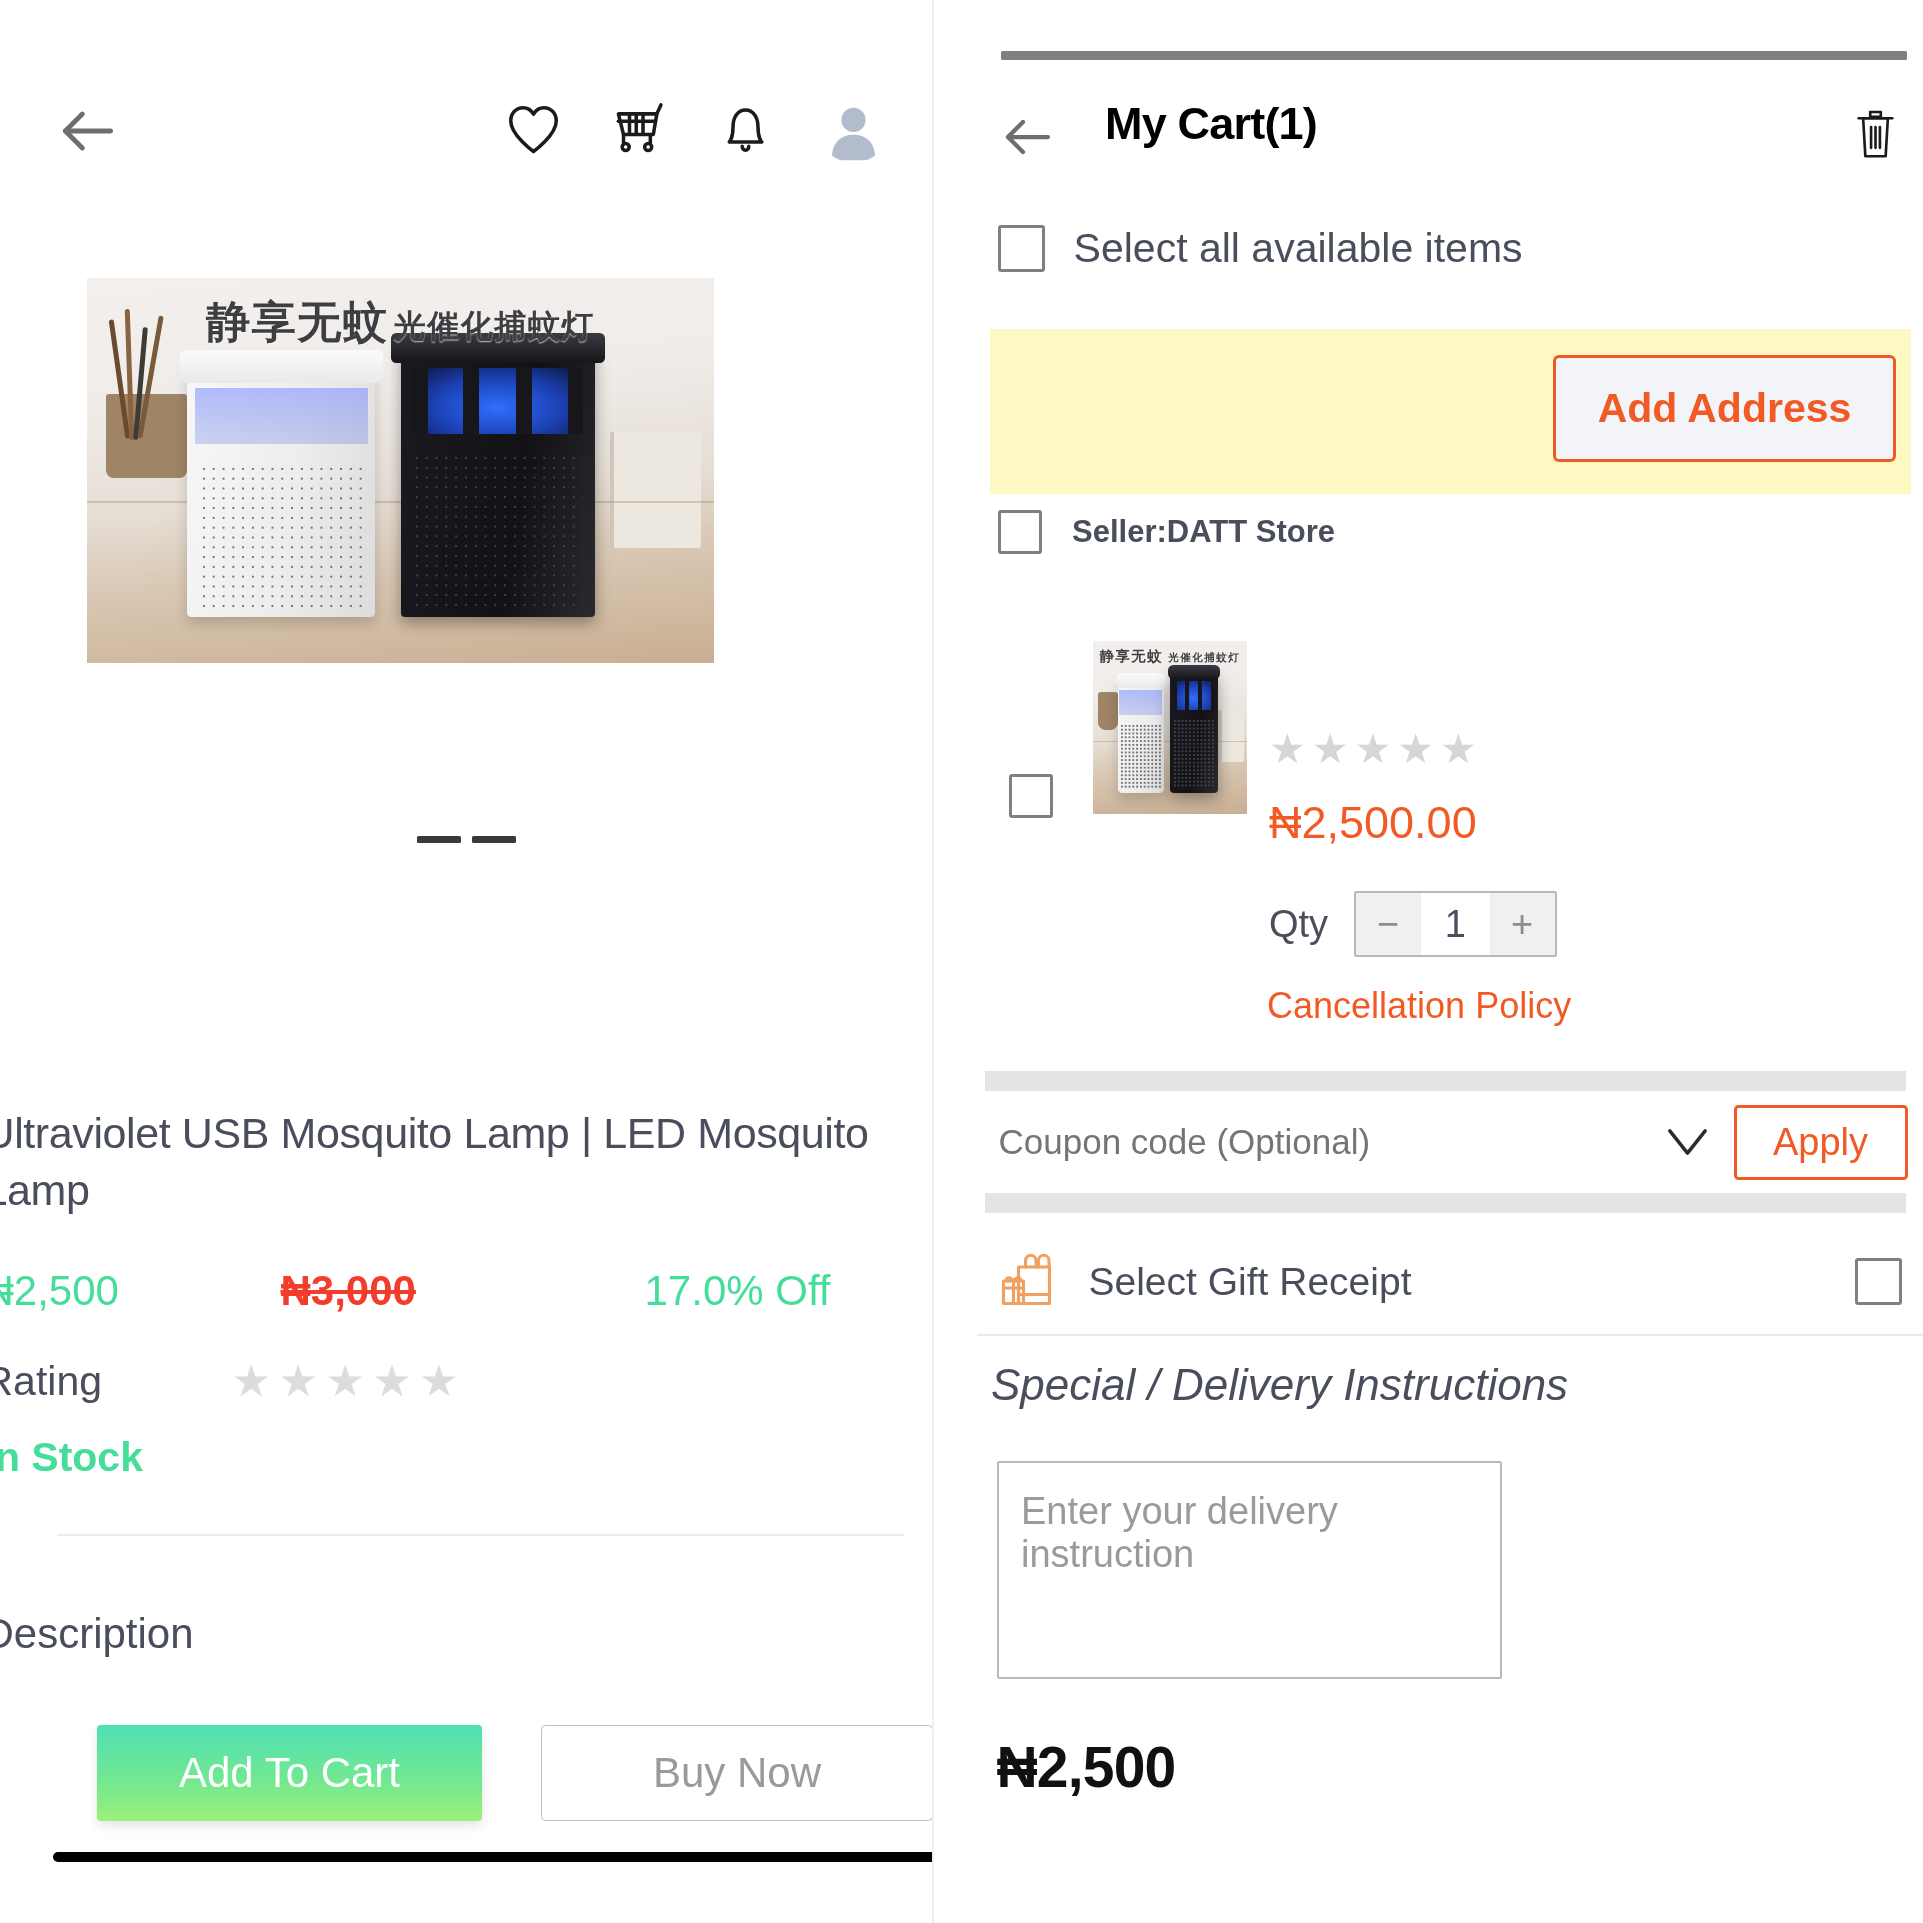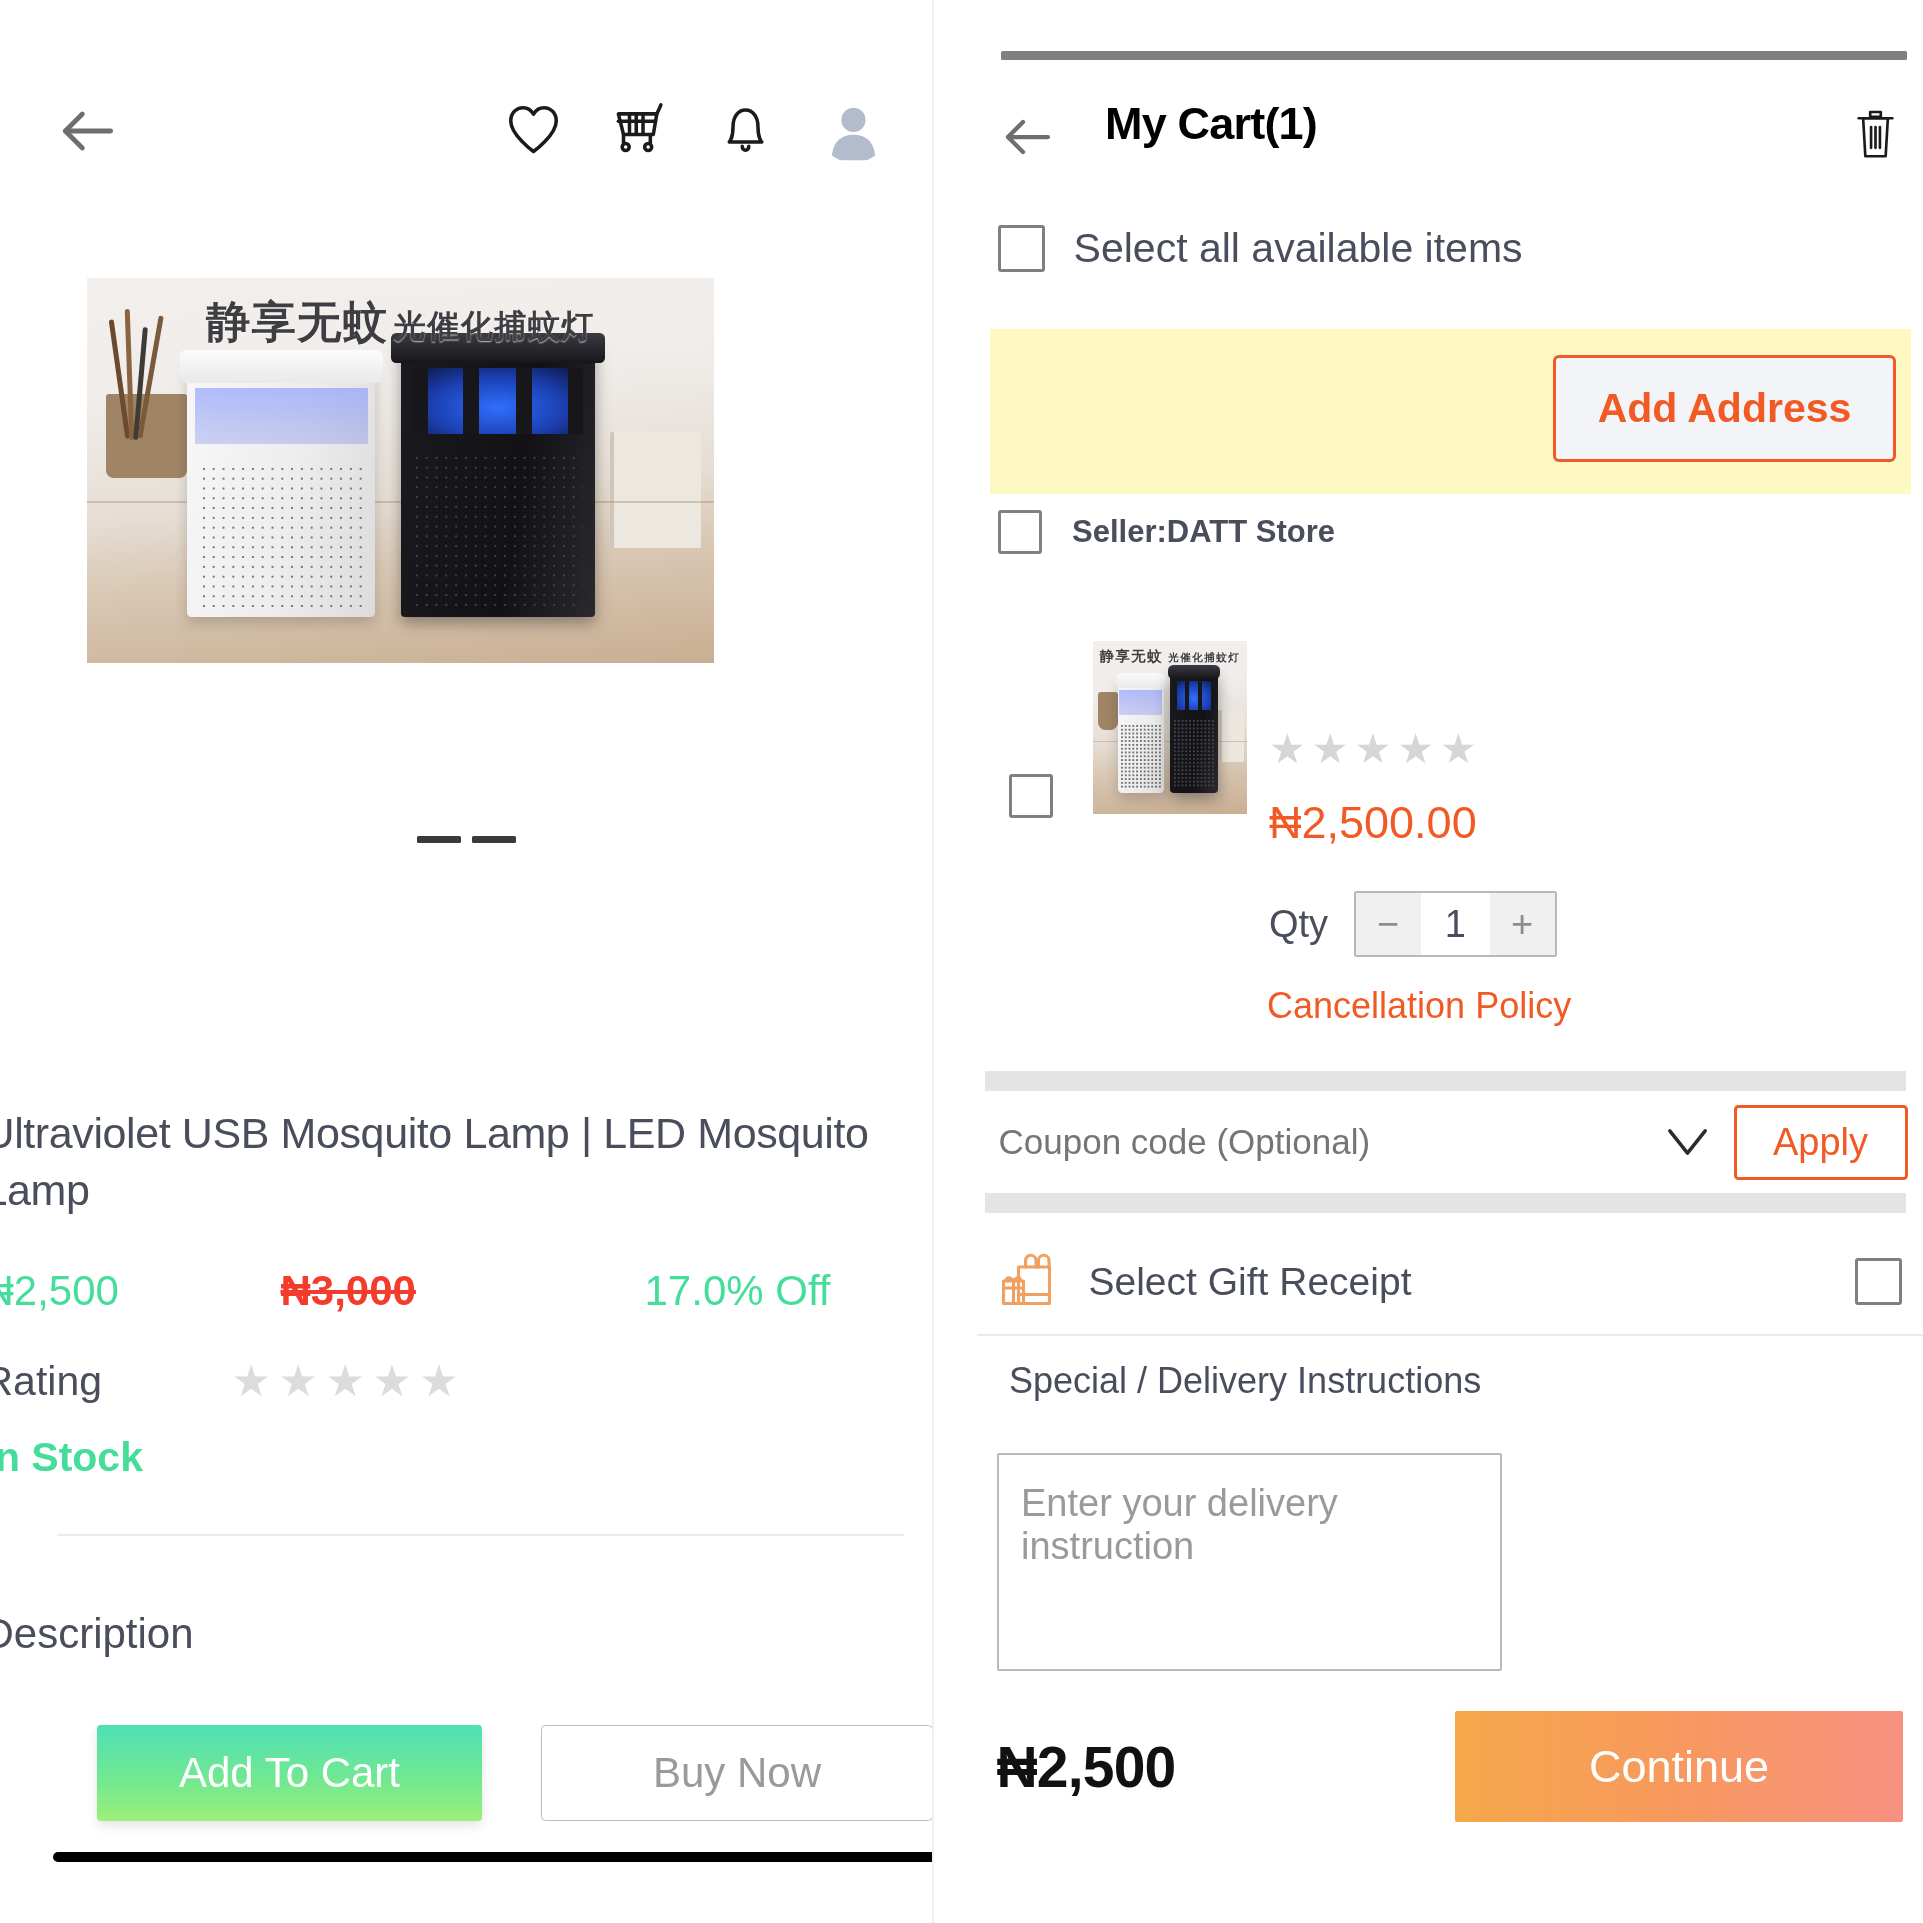--- a/index.html
+++ b/index.html
@@ -255,21 +255,21 @@
 
   .gift-row{
     position:absolute;left:0;top:1229px;width:947px;height:105px;display:flex;align-items:center;
     border-bottom:2.3px solid #eaeaea;
   }
   .gift-icon{margin-left:19.5px;width:65px;height:65px;}
   .gift-label{margin-left:27px;font-size:39px;color:#4a4e5c;flex:1;}
   .gift-box{margin-right:22.5px;}
 
   .instr{position:absolute;left:0;top:1360px;width:947px;}
-  .instr-title{margin-left:32px;font-size:36px;color:#4a4e5c;}
+  .instr-title{margin-left:14px;font-size:44px;color:#4a4e5c;font-style:italic;}
   .instr-area{
     margin:51px 22.5px 0 19.5px;height:218px;border:2.3px solid #b9b9b9;border-radius:2.3px;
     box-sizing:border-box;padding:27px 22.5px;background:#fff;
     font-size:38px;color:#9a9a9a;font-family:inherit;resize:none;outline:none;
   }
   .instr-area::placeholder{color:#9a9a9a;}
 
   .cart-bottom{
     position:absolute;left:0;bottom:90px;width:947px;height:135px;
     display:flex;align-items:center;background:#fff;
@@ -523,19 +523,18 @@
       <span class="cbox gift-box"></span>
     </div>
 
     <div class="instr">
       <div class="instr-title">Special / Delivery Instructions</div>
       <textarea class="instr-area" placeholder="Enter your delivery instruction" style=""></textarea>
     </div>
 
     <div class="cart-bottom">
       <span class="total">₦2,500</span>
-      <button class="btn-continue">Continue</button>
     </div>
 
   </div>
 
 </div>
 
 
 </body></html>

